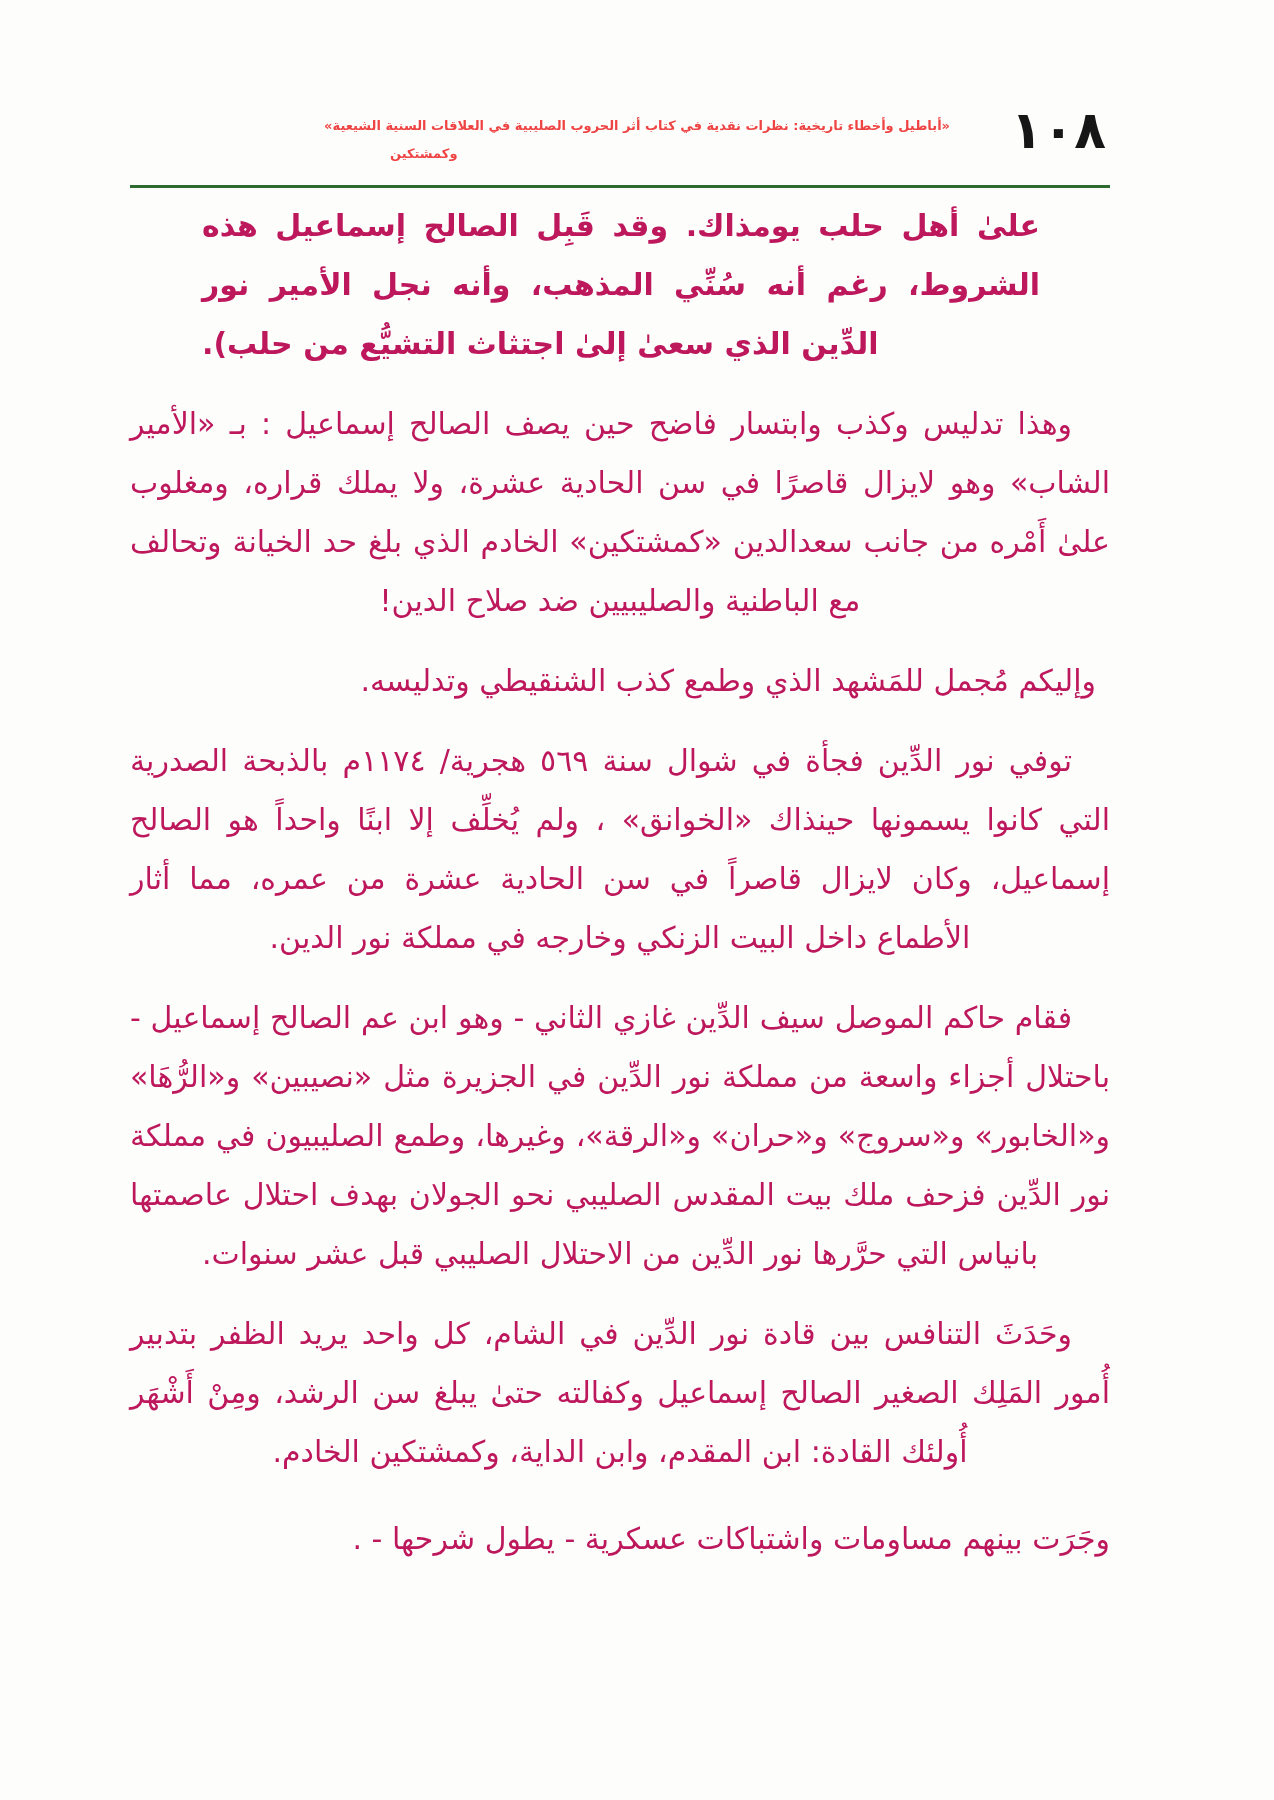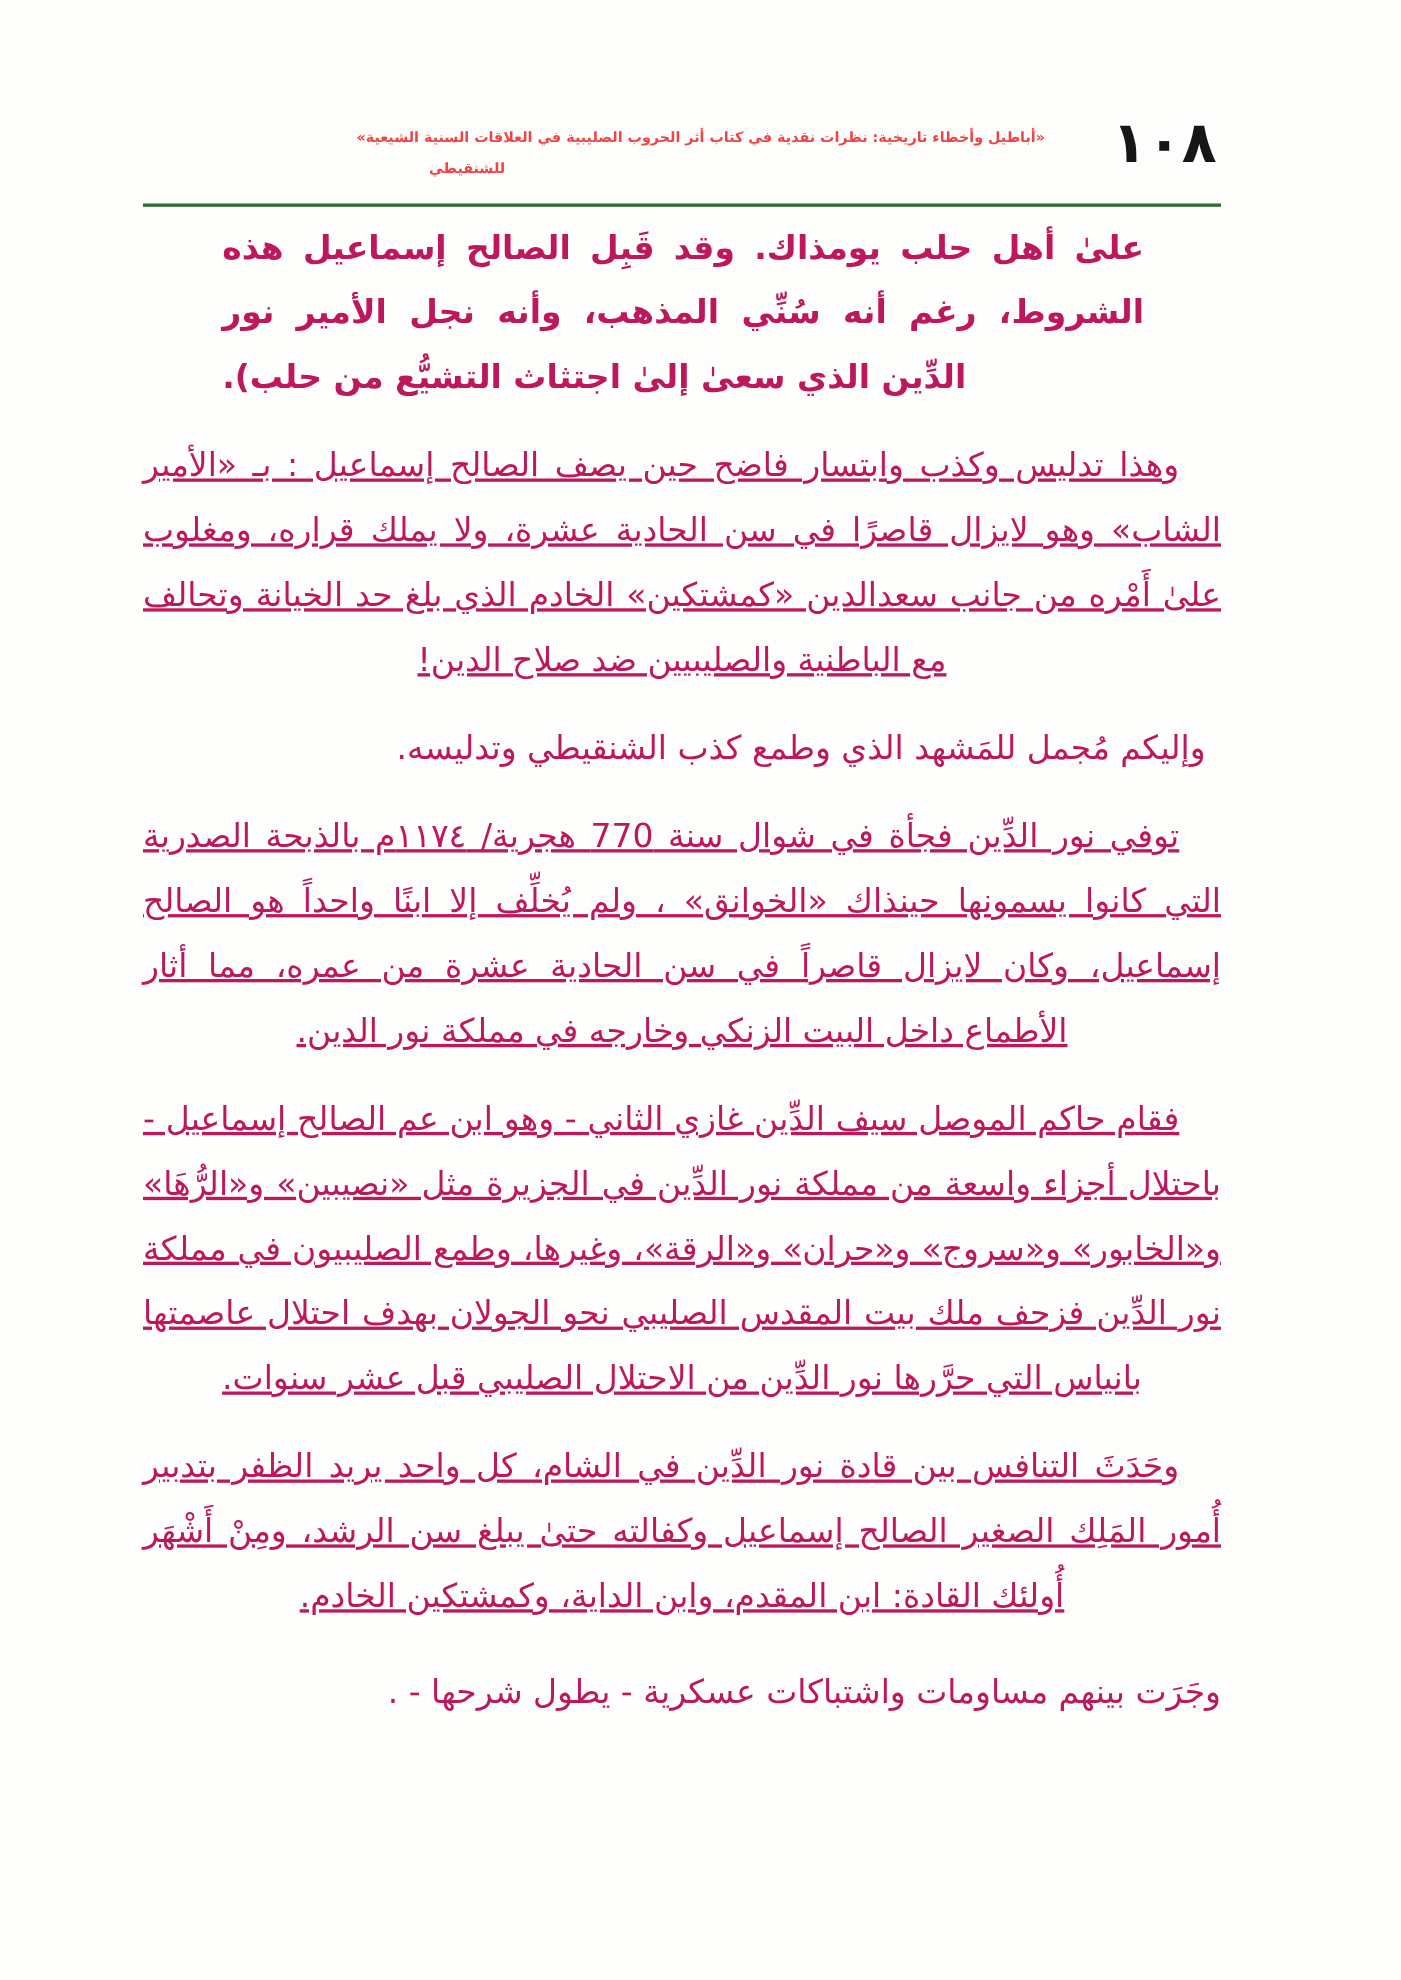--- a/index.html
+++ b/index.html
@@ -68,49 +68,48 @@
     font-weight: 700;
     margin-right: 70px !important;
     margin-left: 72px !important;
     text-align: justify;
     text-align-last: left;
   }
   .p-std {
     text-indent: 38px;
     text-align: justify;
     text-align-last: center;
-    text-decoration: underline;
   }
   .p-single {
     text-indent: 14px;
     text-align: right;
   }
   .p-closing {
     margin-top: 28px !important;
     text-align: right;
     padding-left: 185px;
   }
 </style>
 </head>
 <body>
 
 <div class="page">
 
   <header class="hdr">
     <div class="running-title">
       <div class="l1">«أباطيل وأخطاء تاريخية: نظرات نقدية في كتاب أثر الحروب الصليبية في العلاقات السنية الشيعية»</div>
-      <div class="l2">للشنقيطي</div>
+      <div class="l2">وكمشتكين</div>
     </div>
     <div class="page-number">١٠٨</div>
     <div class="rule"></div>
   </header>
 
   <main class="body-text">
     <p class="quote">علىٰ أهل حلب يومذاك. وقد قَبِل الصالح إسماعيل هذه الشروط، رغم أنه سُنِّي المذهب، وأنه نجل الأمير نور الدِّين الذي سعىٰ إلىٰ اجتثاث التشيُّع من حلب).</p>
     <p class="p-std">وهذا تدليس وكذب وابتسار فاضح حين يصف الصالح إسماعيل : بـ «الأمير الشاب» وهو لايزال قاصرًا في سن الحادية عشرة، ولا يملك قراره، ومغلوب علىٰ أَمْره من جانب سعدالدين «كمشتكين» الخادم الذي بلغ حد الخيانة وتحالف مع الباطنية والصليبيين ضد صلاح الدين!</p>
     <p class="p-single">وإليكم مُجمل للمَشهد الذي وطمع كذب الشنقيطي وتدليسه.</p>
-    <p class="p-std">توفي نور الدِّين فجأة في شوال سنة 770 هجرية/ ١١٧٤م بالذبحة الصدرية التي كانوا يسمونها حينذاك «الخوانق» ، ولم يُخلِّف إلا ابنًا واحداً هو الصالح إسماعيل، وكان لايزال قاصراً في سن الحادية عشرة من عمره، مما أثار الأطماع داخل البيت الزنكي وخارجه في مملكة نور الدين.</p>
+    <p class="p-std">توفي نور الدِّين فجأة في شوال سنة ٥٦٩ هجرية/ ١١٧٤م بالذبحة الصدرية التي كانوا يسمونها حينذاك «الخوانق» ، ولم يُخلِّف إلا ابنًا واحداً هو الصالح إسماعيل، وكان لايزال قاصراً في سن الحادية عشرة من عمره، مما أثار الأطماع داخل البيت الزنكي وخارجه في مملكة نور الدين.</p>
     <p class="p-std">فقام حاكم الموصل سيف الدِّين غازي الثاني - وهو ابن عم الصالح إسماعيل - باحتلال أجزاء واسعة من مملكة نور الدِّين في الجزيرة مثل «نصيبين» و«الرُّهَا» و«الخابور» و«سروج» و«حران» و«الرقة»، وغيرها، وطمع الصليبيون في مملكة نور الدِّين فزحف ملك بيت المقدس الصليبي نحو الجولان بهدف احتلال عاصمتها بانياس التي حرَّرها نور الدِّين من الاحتلال الصليبي قبل عشر سنوات.</p>
     <p class="p-std">وحَدَثَ التنافس بين قادة نور الدِّين في الشام، كل واحد يريد الظفر بتدبير أُمور المَلِك الصغير الصالح إسماعيل وكفالته حتىٰ يبلغ سن الرشد، ومِنْ أَشْهَر أُولئك القادة: ابن المقدم، وابن الداية، وكمشتكين الخادم.</p>
     <p class="p-closing">وجَرَت بينهم مساومات واشتباكات عسكرية - يطول شرحها - .</p>
   </main>
 
 </div>
 
 </body></html>

